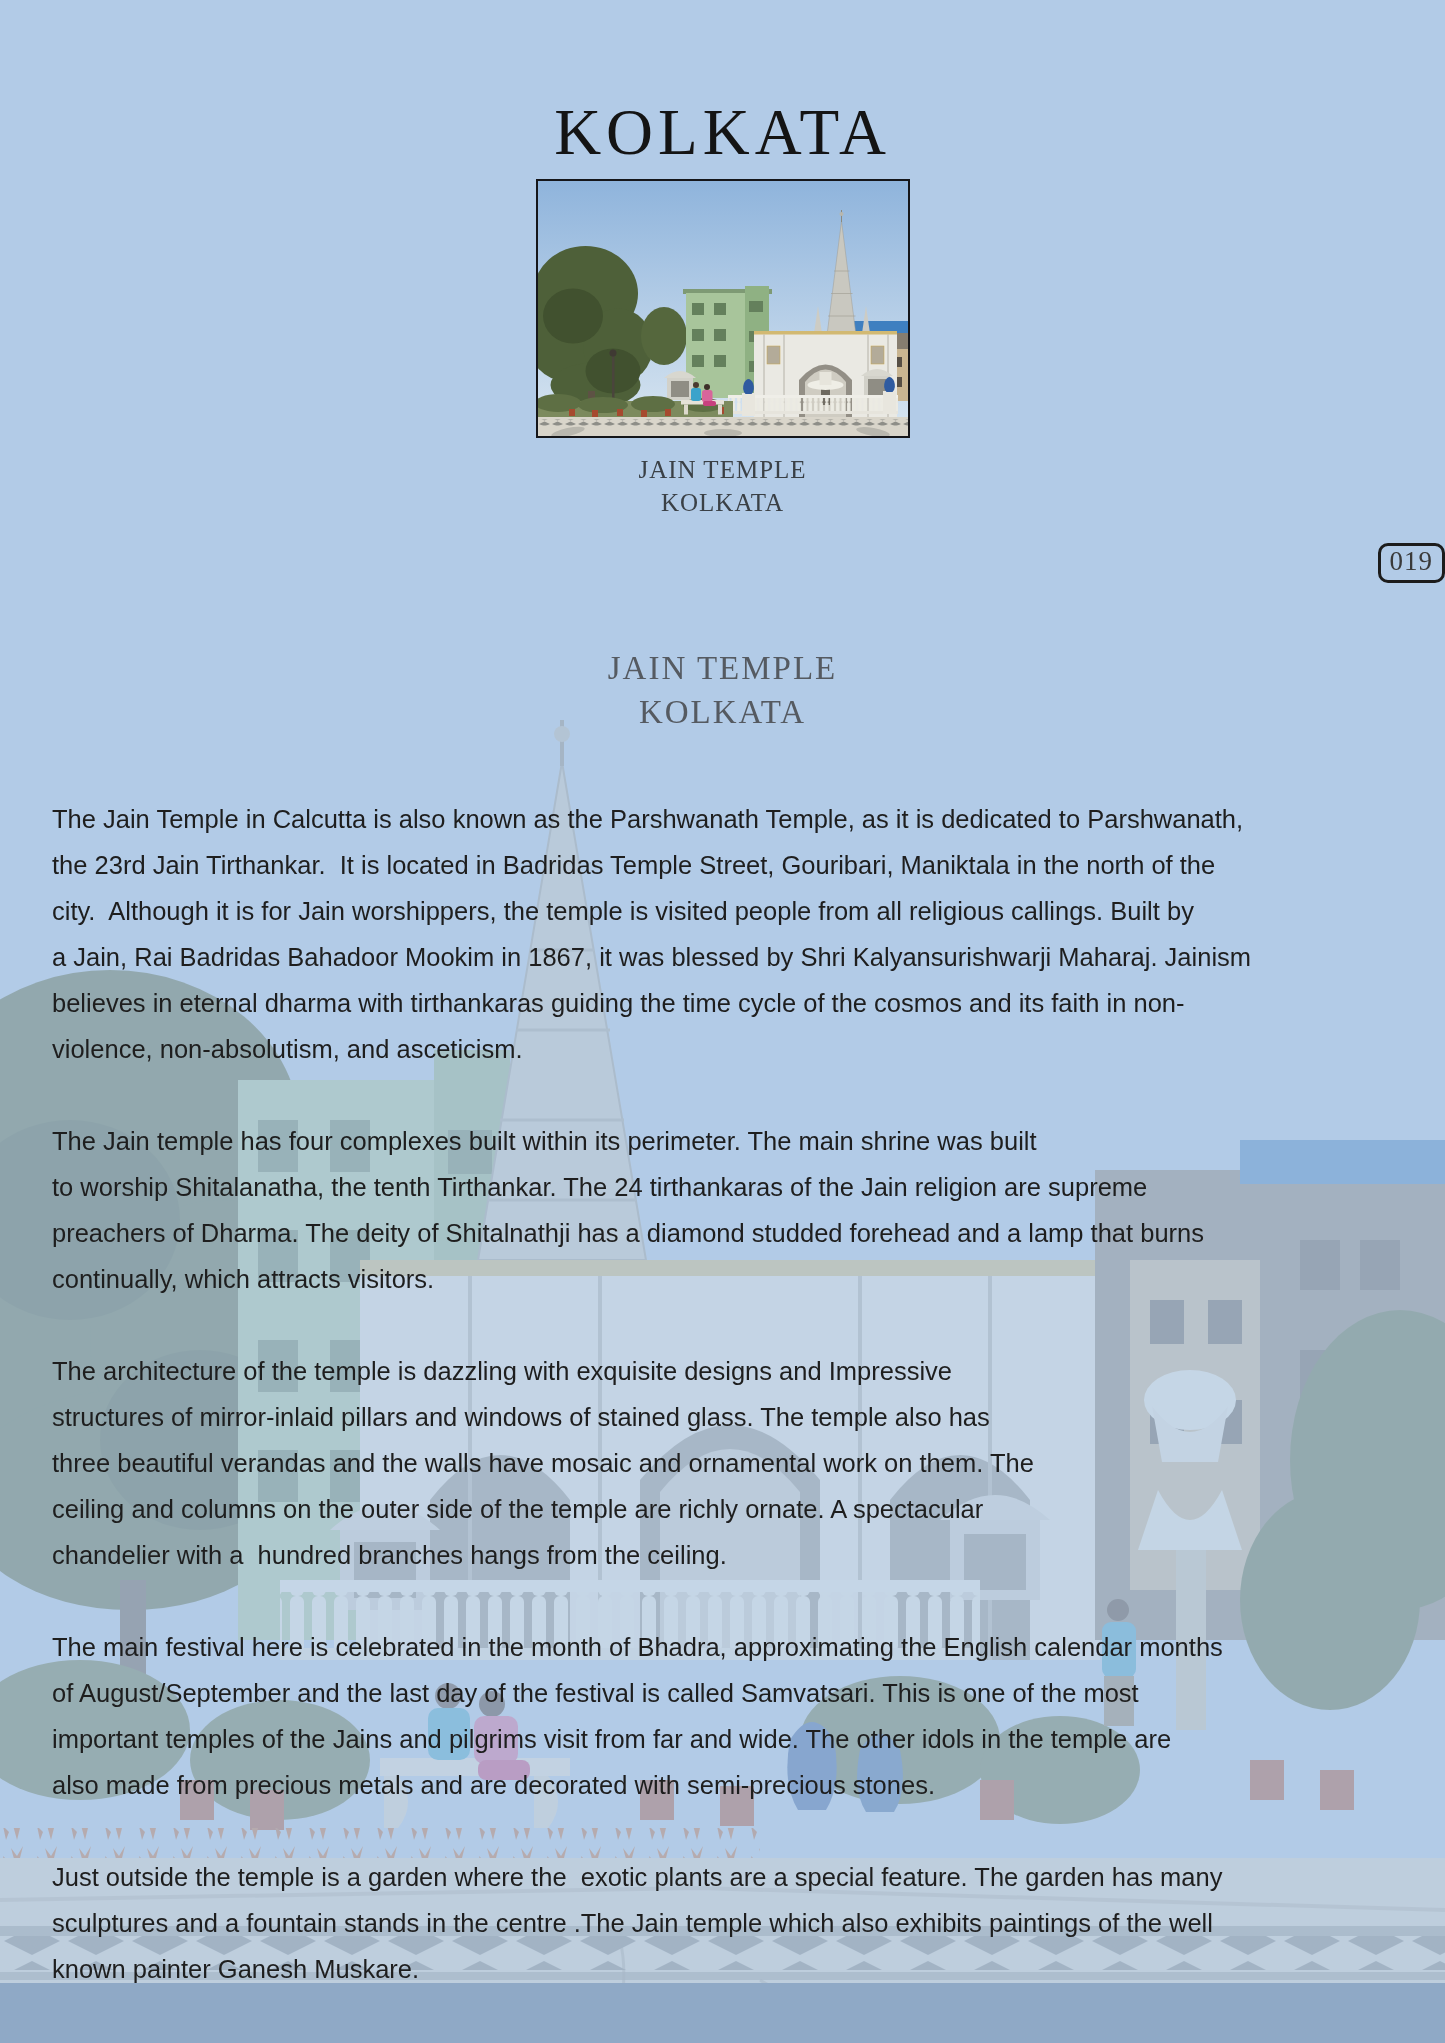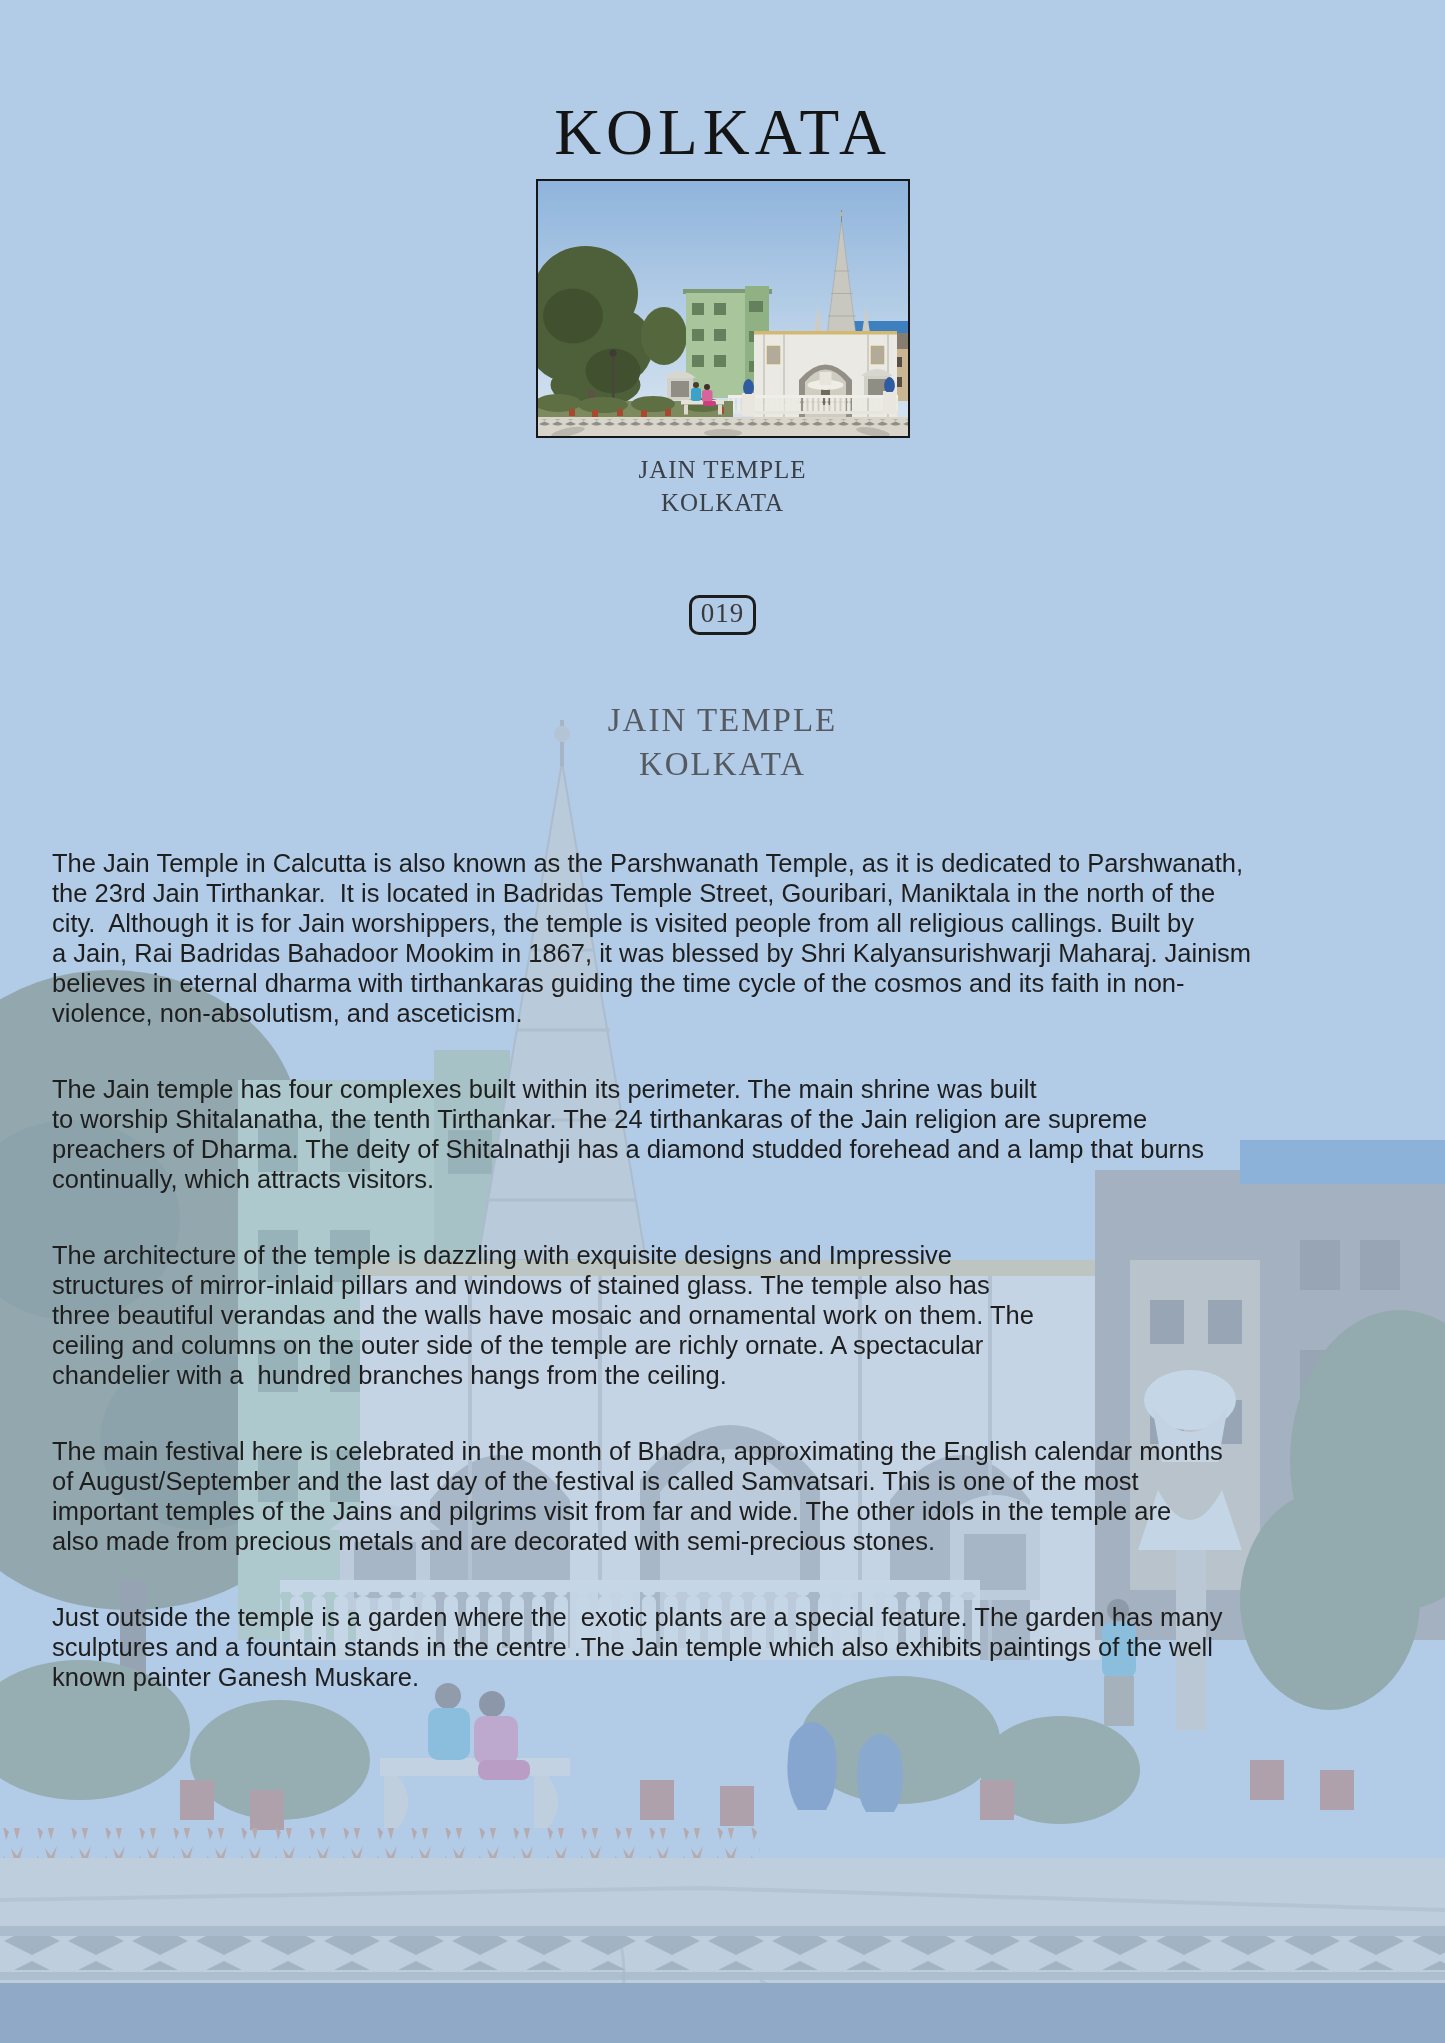--- a/index.html
+++ b/index.html
@@ -39,42 +39,42 @@
   .photo-frame{
     width:370px;height:255px;border:2px solid #15161a;background:#cfe0ef;
   }
   .photo-frame svg{display:block;width:370px;height:255px;}
   .photo-caption{
     margin-top:16px;text-align:center;
     font-family:"Liberation Serif","DejaVu Serif",serif;
     font-size:25px;line-height:1.3;letter-spacing:1px;
     color:var(--caption-color);
   }
-  .badge-row{margin-top:76px;text-align:center;}
+  .badge-row{margin-top:24px;text-align:right;}
   .page-number-badge{
     display:inline-block;
     border:3px solid var(--badge-border);
     border-radius:10px;
     padding:0px 9px 3px;
     font-family:"Liberation Serif","DejaVu Serif",serif;
     font-size:27px;color:#3a3a3a;letter-spacing:1px;
     background:transparent;
   }
   .article-heading{
     margin:64px 0 0;text-align:center;
     font-family:"Liberation Serif","DejaVu Serif",serif;
     font-weight:400;font-size:33px;line-height:1.32;
     letter-spacing:2px;color:var(--heading-color);
   }
   .article{
     margin-top:62px;padding:0 30px 0 52px;
   }
   .para{
     margin:0 0 46px;
-    font-size:25.5px;line-height:30px;color:var(--body-color);
+    font-size:25.5px;line-height:46px;color:var(--body-color);
     white-space:pre-wrap;
   }
 </style>
 </head>
 <body>
 
 <div class="page">
 
   <svg class="watermark" viewBox="0 0 1445 1343" preserveAspectRatio="none" aria-hidden="true">
     <defs>

